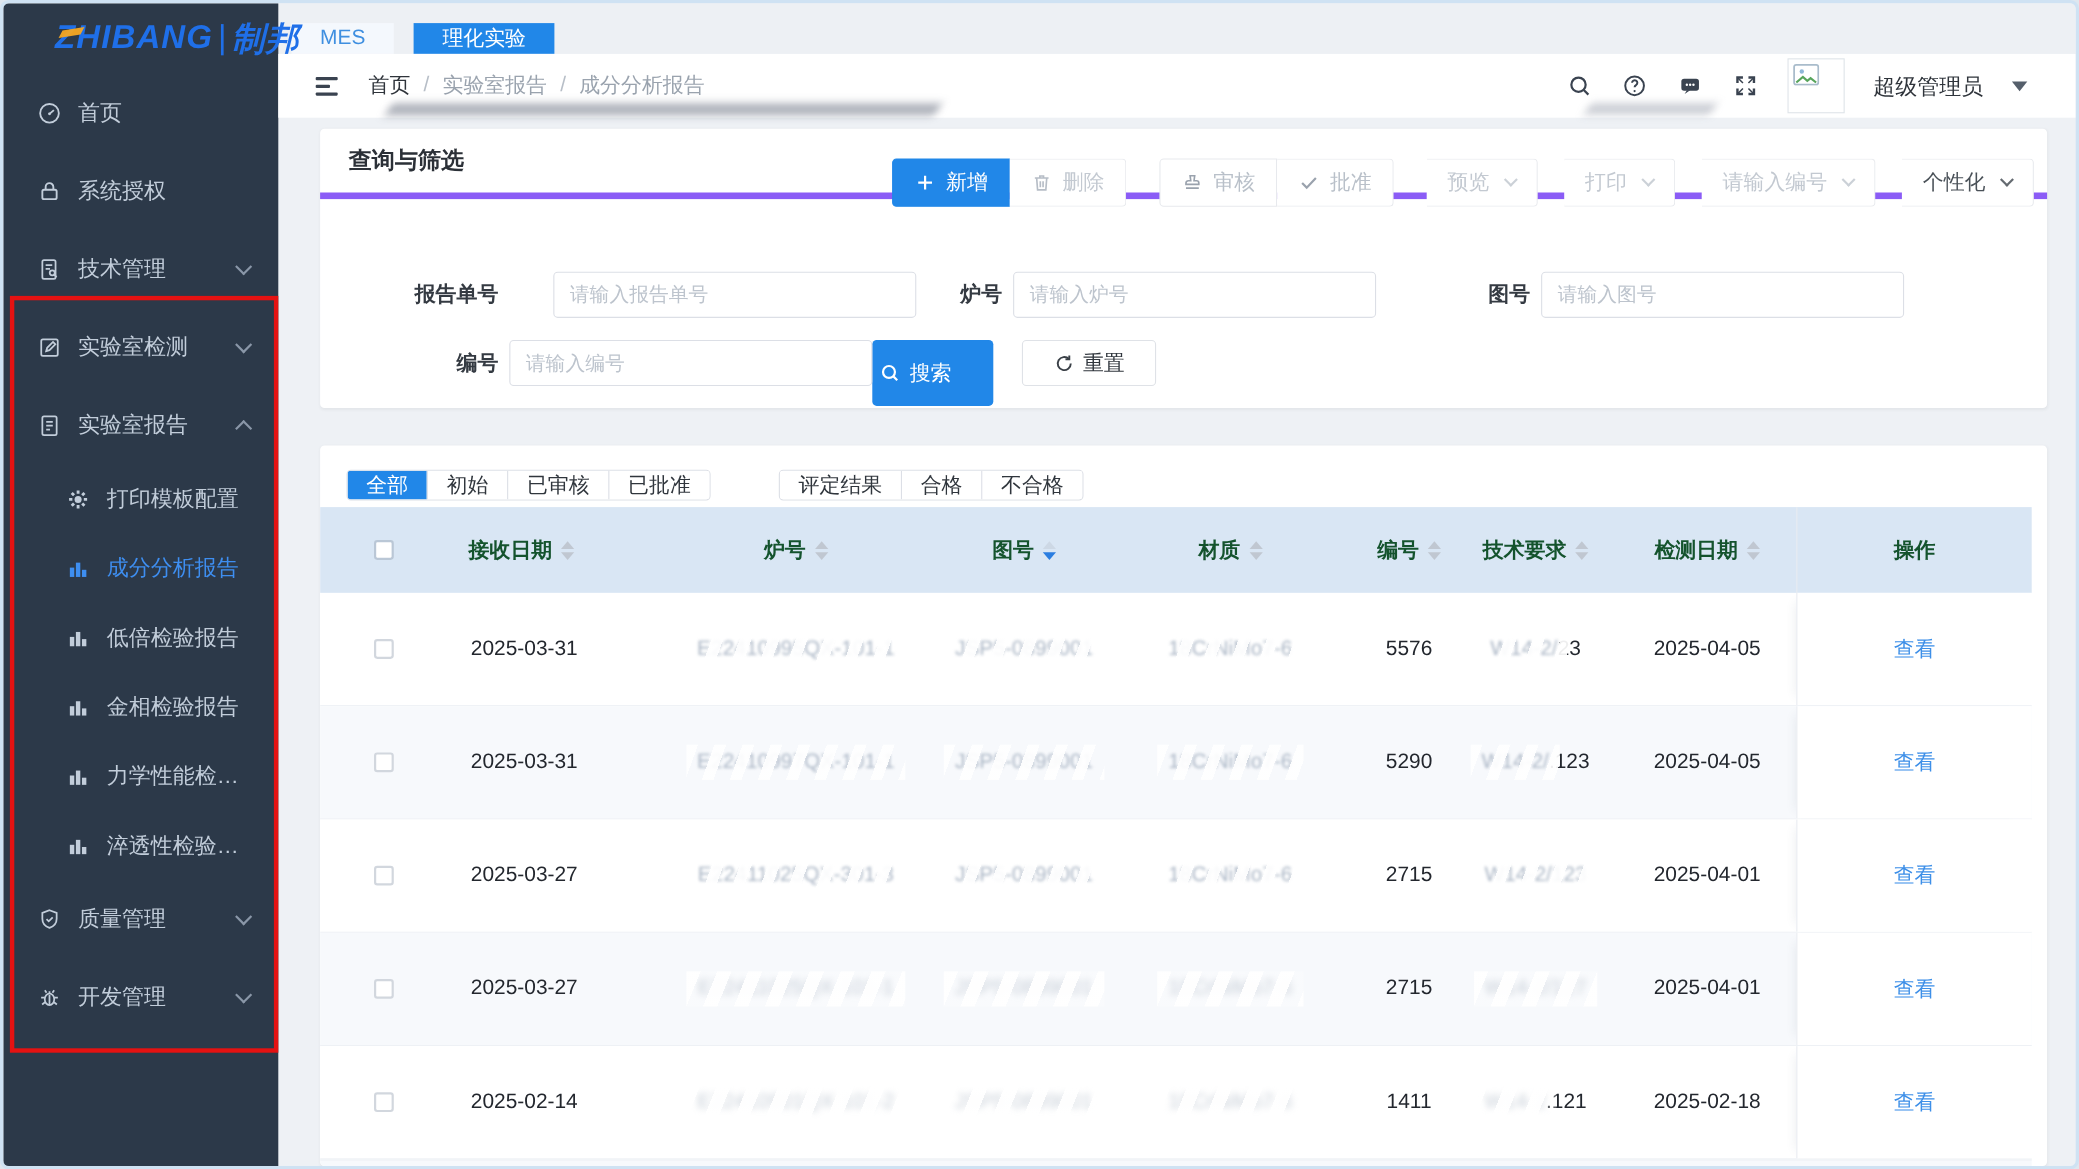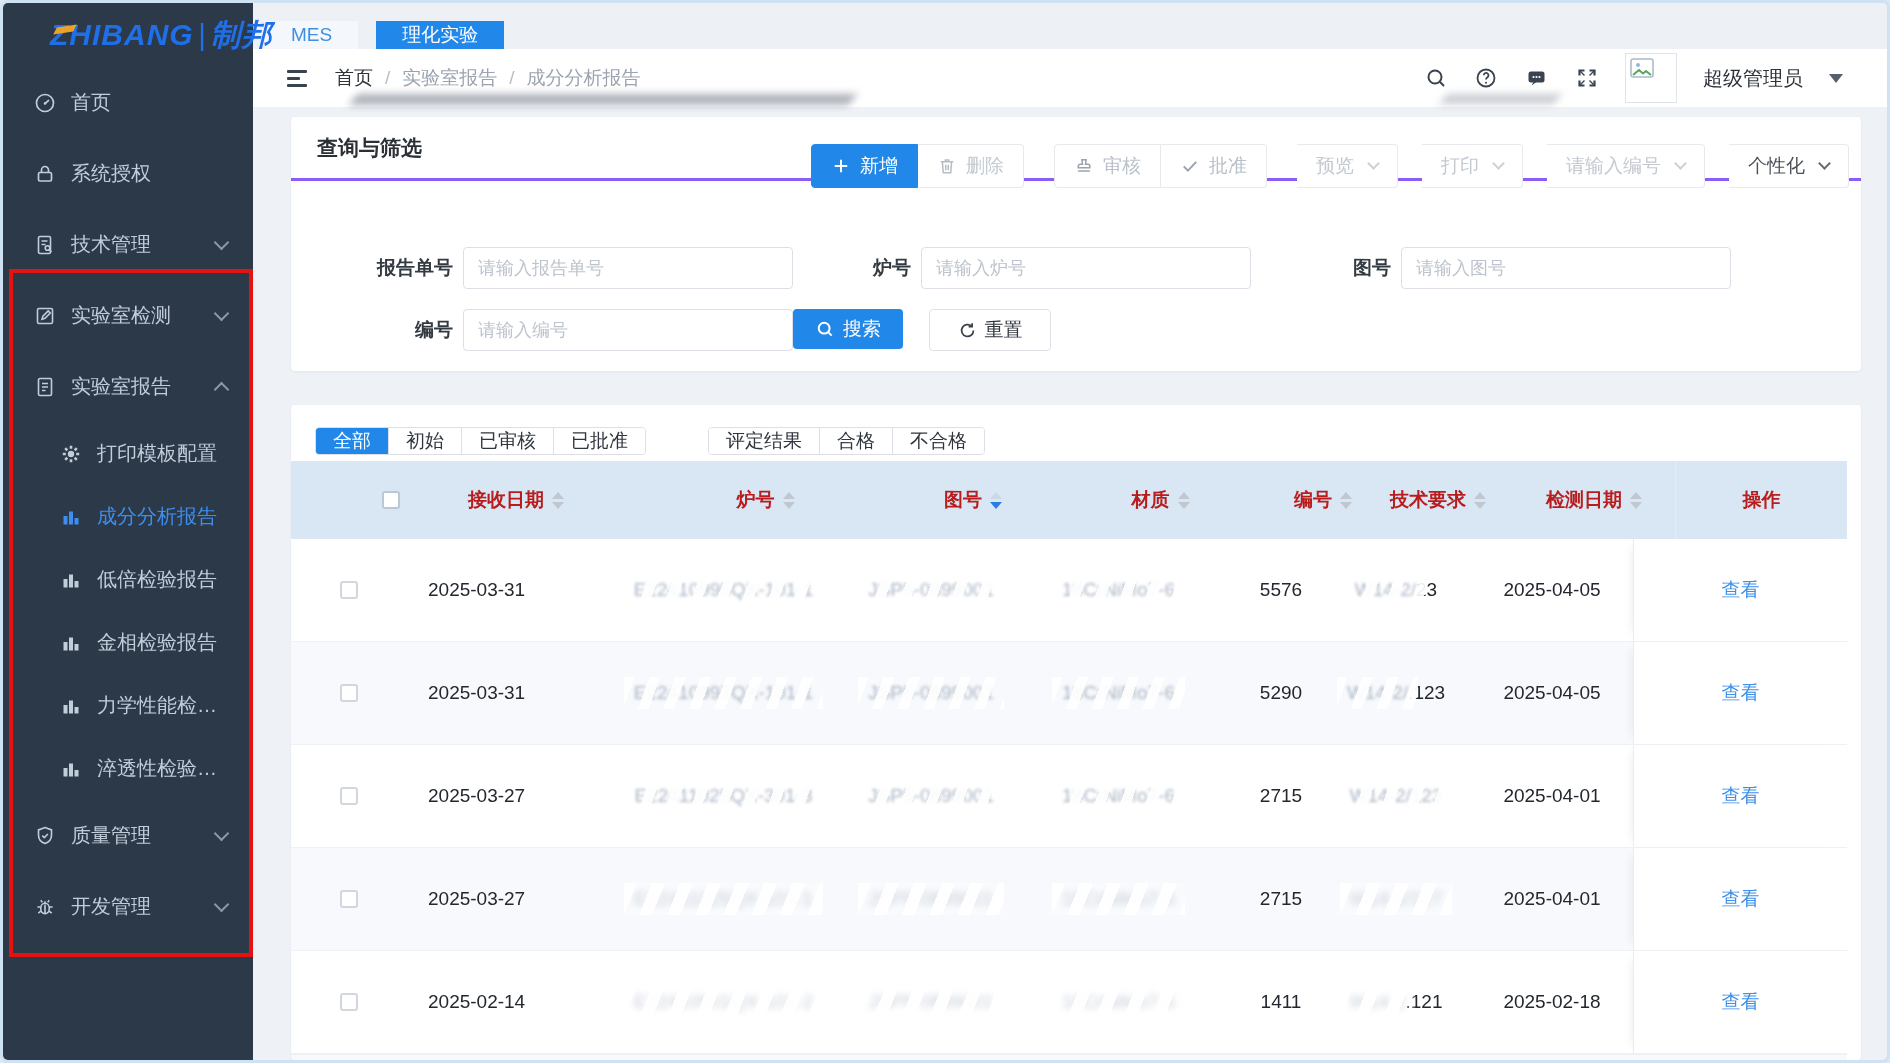--- a/index.html
+++ b/index.html
@@ -50,21 +50,21 @@
   .caret-down{width:0;height:0;border:7px solid transparent;border-top:9px solid #555f6b;margin-top:8px;cursor:pointer;}
   .smudge{position:absolute;pointer-events:none;filter:blur(4px);transform:skewX(-25deg);}
   .smudge.s1{left:100px;bottom:2px;width:500px;height:11px;background:rgba(70,80,100,.45);}
   .smudge.s2{left:1190px;bottom:3px;width:115px;height:10px;background:rgba(100,110,130,.35);}
 
   .content{flex:1;padding:10px 26px 0 38px;display:flex;flex-direction:column;overflow:hidden;}
   .card{background:#fff;border-radius:4px;box-shadow:0 1px 3px rgba(0,0,0,.05);}
 
   
   .query-card{height:254px;position:relative;flex-shrink:0;}
-  .card-head{height:64px;display:flex;align-items:center;padding-left:26px;border-bottom:3px solid #8b5cf6;}
+  .card-head{height:64px;display:flex;align-items:center;padding-left:26px;border-bottom:6px solid #8b5cf6;}
   .card-head h2{font-size:21px;color:#2b3037;font-weight:600;margin:0;}
   .toolbar{position:absolute;right:12px;top:27px;display:flex;align-items:center;height:44px;}
   .btn{height:44px;display:inline-flex;align-items:center;justify-content:center;padding:0 19px;font-size:19px;
        border:1px solid #e7e9ed;background:#fff;border-radius:4px;cursor:pointer;gap:9px;white-space:nowrap;color:#30363d;}
   .btn-group{display:inline-flex;}
   .btn-group .btn{border-radius:0;}
   .btn-group .btn:first-child{border-radius:4px 0 0 4px;}
   .btn-group .btn:last-child{border-radius:0 4px 4px 0;border-left:none;}
   .toolbar .gap{width:30px;}
   .toolbar .gap-s{width:24px;}
@@ -76,42 +76,42 @@
   .btn.normal{color:#4a5158;}
   .btn .caret{width:9px;height:9px;border-right:2px solid currentColor;border-bottom:2px solid currentColor;
        transform:rotate(45deg);margin-top:-5px;margin-left:6px;opacity:.85;}
 
   .form{position:relative;height:188px;}
   .fg{position:absolute;height:42px;display:flex;align-items:center;}
   .fg label{font-size:19px;font-weight:700;color:#343a42;text-align:right;margin-right:10px;white-space:nowrap;}
   .fg input{height:42px;border:1px solid #dcdfe6;border-radius:4px;padding:0 14px;font-size:18px;color:#333;
             width:330px;outline:none;background:#fff;}
   .fg input::placeholder{color:#bdc4cd;}
-  #fg0{left:22px;top:66px;}  #fg0 label{width:140px;}
+  #fg0{left:22px;top:66px;gap:40px;}  #fg0 label{width:140px;}
   #fg1{left:500px;top:66px;} #fg1 label{width:120px;}
   #fg2{left:980px;top:66px;} #fg2 label{width:120px;}
   #fg3{left:22px;top:128px;} #fg3 label{width:140px;}
-  .btn-search{position:absolute;left:502px;top:128px;width:110px;height:40px;background:#2187e8;color:#fff;
-      border:none;border-radius:4px;font-size:19px;display:flex;align-items:center;justify-content:center;gap:8px;cursor:pointer;}
+  .btn-search{position:absolute;left:502px;top:128px;width:110px;height:60px;background:#2187e8;color:#fff;
+      border:none;border-radius:4px;font-size:19px;display:flex;align-items:center;justify-content:flex-start;gap:8px;cursor:pointer;}
   .btn-reset{position:absolute;left:638px;top:128px;width:122px;height:42px;background:#fff;color:#30363d;
       border:1px solid #dfe2e7;border-radius:4px;font-size:19px;display:flex;align-items:center;justify-content:center;gap:8px;cursor:pointer;}
 
   
   .table-card{margin-top:34px;flex:1;padding-top:8px;overflow:hidden;position:relative;}
   .list-tabs{display:flex;margin-left:24px;height:42px;align-items:flex-end;}
   .seg-group{display:inline-flex;border:1px solid #dcdfe6;border-radius:4px;overflow:hidden;background:#fff;}
   .seg{padding:0 17px;display:flex;align-items:center;font-size:19px;color:#30363d;background:#fff;
        border-left:1px solid #dcdfe6;cursor:pointer;white-space:nowrap;}
   .seg:first-child{border-left:none;}
   .seg.active{background:#2187e8;color:#fff;}
   .seg-group + .seg-group{margin-left:62px;}
 
   .tbl{margin-top:6px;width:calc(100% - 14px);--grid:115px 175px 285px 130px 245px 80px 150px 162px 1fr;font-size:19px;}
   .thead{display:grid;grid-template-columns:var(--grid);height:78px;background:#d9e6f4;align-items:stretch;
-         color:#b91c1c;font-weight:700;padding-left:42px;}
+         color:#14532d;font-weight:700;}
   .th{display:flex;align-items:center;justify-content:center;}
   .th.c1{justify-content:flex-start;padding-left:20px;}
   .trow{display:grid;grid-template-columns:var(--grid);height:103px;align-items:stretch;
         border-bottom:1px solid #eef1f5;background:#fff;}
   .trow.stripe{background:#f7f9fc;}
   .td{display:flex;justify-content:center;align-items:center;color:#23272e;height:100%;}
   .td.c1{justify-content:flex-start;padding-left:22px;}
   .c8{border-left:1px solid #e8ecf1;}
   .td.c8{background:#fff;box-shadow:-8px 0 10px -8px rgba(40,60,90,.10);}
   .cb{width:18px;height:18px;border:2px solid #d2d7de;border-radius:3px;background:#fff;cursor:pointer;}

